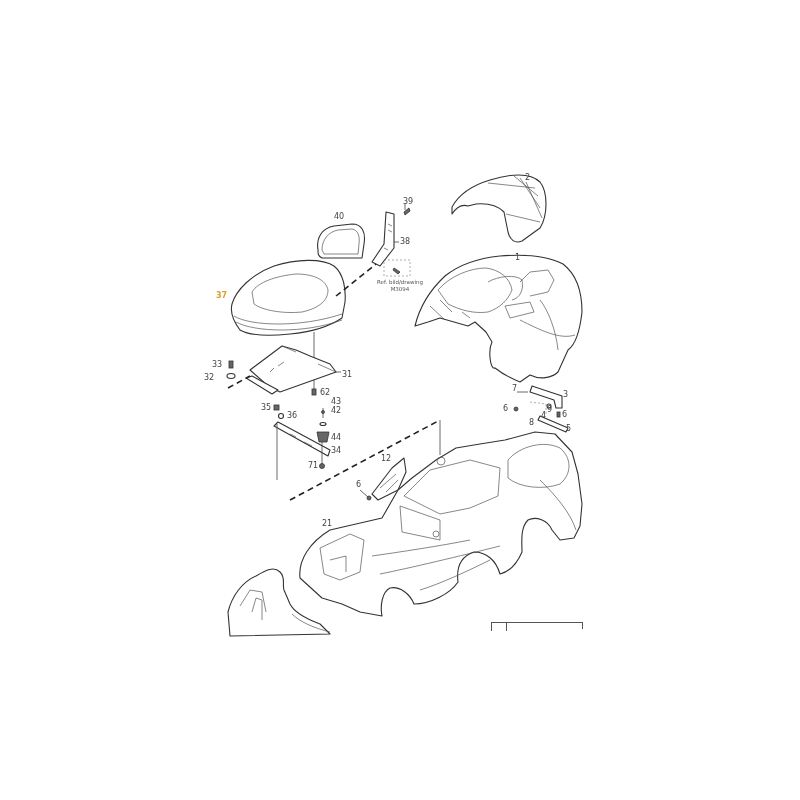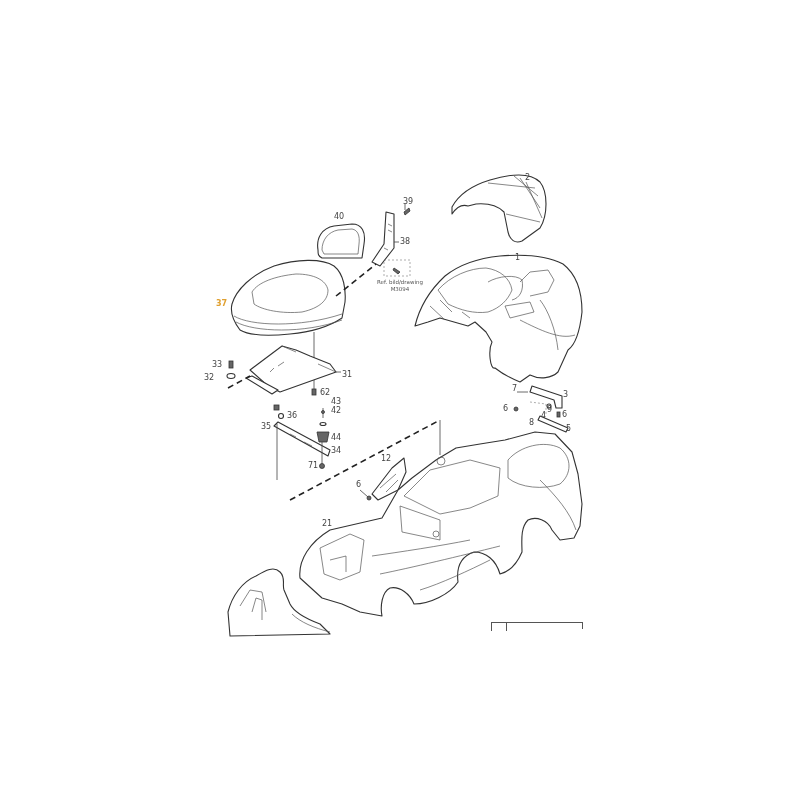--- a/index.html
+++ b/index.html
@@ -179,23 +179,23 @@
 <div class="lbl" style="left:512px;top:385px;">7</div>
 <div class="lbl" style="left:529px;top:419px;">8</div>
 <div class="lbl" style="left:547px;top:406px;">9</div>
 <div class="lbl" style="left:381px;top:455px;">12</div>
 <div class="lbl" style="left:356px;top:481px;">6</div>
 <div class="lbl" style="left:322px;top:520px;">21</div>
 <div class="lbl" style="left:342px;top:371px;">31</div>
 <div class="lbl" style="left:204px;top:374px;">32</div>
 <div class="lbl" style="left:212px;top:361px;">33</div>
 <div class="lbl" style="left:291px;top:447px;margin-left:40px;">34</div>
-<div class="lbl" style="left:261px;top:423px;">35</div>
+<div class="lbl" style="left:261px;top:404px;">35</div>
 <div class="lbl" style="left:287px;top:412px;">36</div>
-<div class="lbl hl" style="left:216px;top:300px;text-align:center;">37</div>
+<div class="lbl hl" style="left:216px;top:292px;text-align:center;">37</div>
 <div class="lbl" style="left:400px;top:238px;">38</div>
 <div class="lbl" style="left:403px;top:198px;">39</div>
 <div class="lbl" style="left:334px;top:213px;">40</div>
 <div class="lbl" style="left:320px;top:389px;">62</div>
 <div class="lbl" style="left:331px;top:407px;">42</div>
 <div class="lbl" style="left:331px;top:398px;text-align:right;">43</div>
 <div class="lbl" style="left:331px;top:434px;">44</div>
 <div class="lbl" style="left:308px;top:462px;">71</div>
 
 <div class="note" style="left:370px;top:279px;width:60px;">

